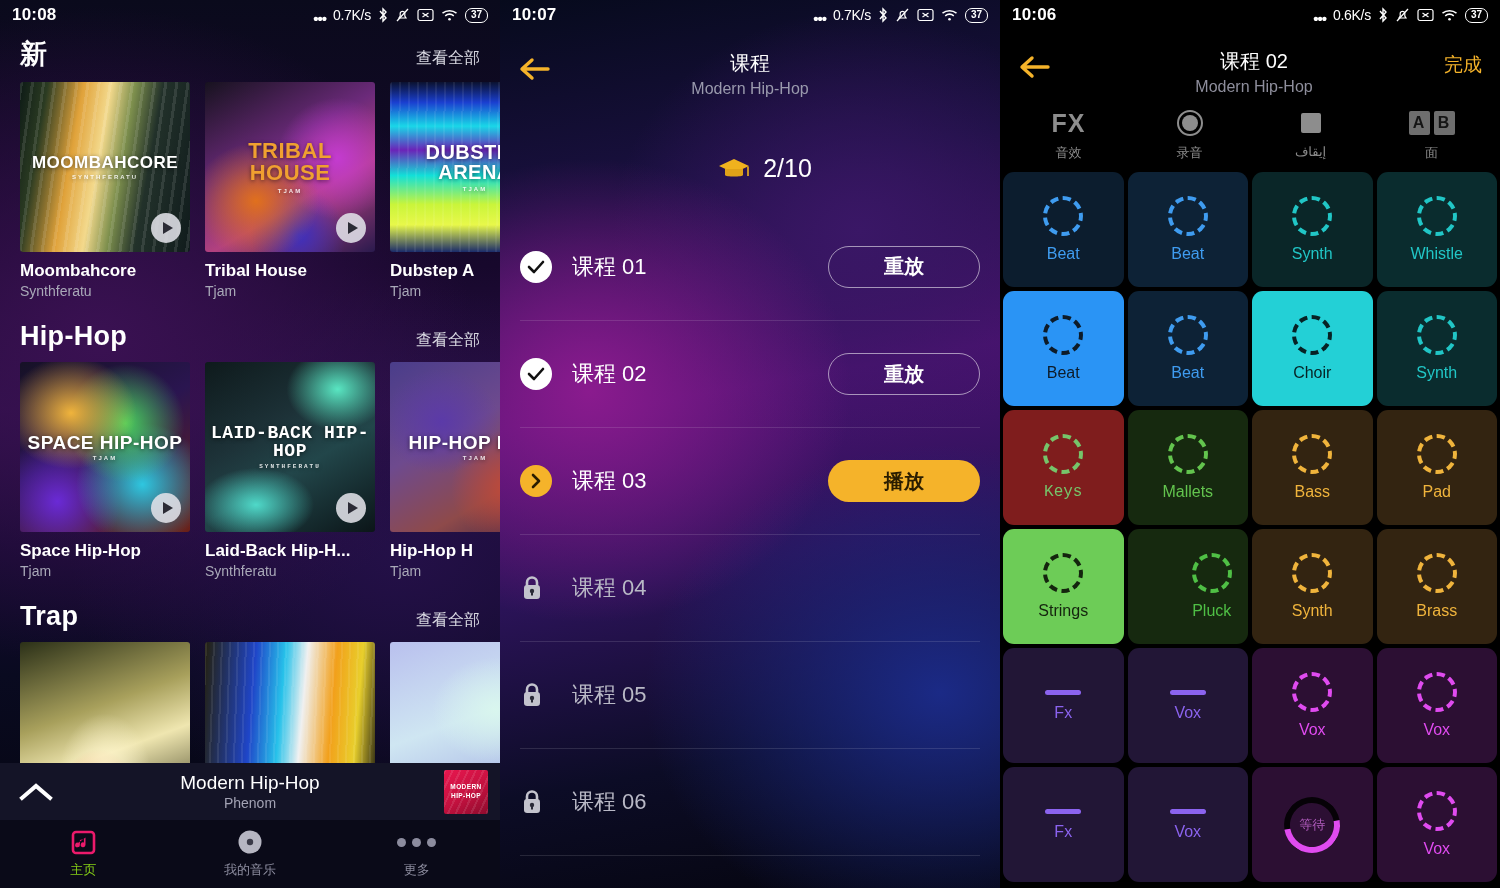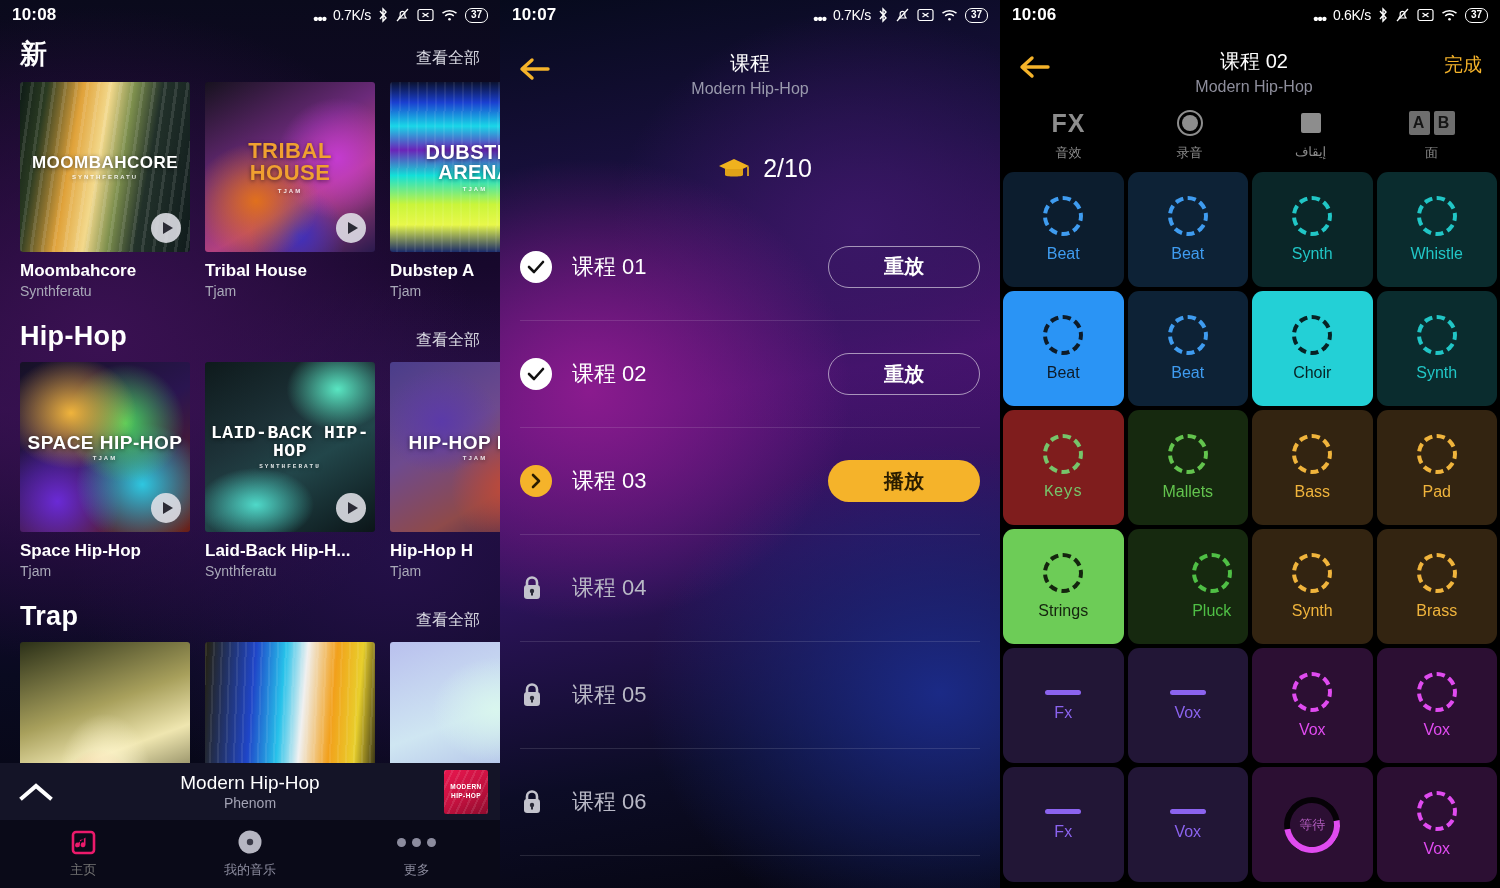--- a/index.html
+++ b/index.html
@@ -114,21 +114,21 @@
       linear-gradient(150deg,#e8174f 0%,#c4113f 55%,#8d0b2d 100%);
     display:flex; align-items:center; justify-content:center;
     color:#fff; font-size:6.5px; font-weight:bold; letter-spacing:.4px; text-align:center; line-height:1.25;
   }
   .tabbar{
     position:absolute; left:0; right:0; bottom:0; height:68px; background:#0a0a18;
     display:flex; z-index:20;
   }
   .tab{ flex:1; display:flex; flex-direction:column; align-items:center; justify-content:center; gap:6px; }
   .tab .tl{ font-size:13px; color:#8c8c9e; }
-  .tab.active .tl{ color:#737373; }
+  .tab.active .tl{ color:#84cc16; }
   .tab-ico{ height:26px; display:flex; align-items:center; justify-content:center; }
   .dots3{ display:flex; gap:6px; }
   .dots3 i{ width:9px; height:9px; background:#8c8c9e; border-radius:50%; display:block; }
 
   
   .p2{
     background:
       radial-gradient(90% 45% at 18% 44%, #8a1b8e 0%, rgba(138,27,142,0) 58%),
       radial-gradient(80% 40% at 72% 26%, #3a1766 0%, rgba(58,23,102,0) 62%),
       radial-gradient(95% 45% at 88% 78%, #1b2a86 0%, rgba(27,42,134,0) 62%),

